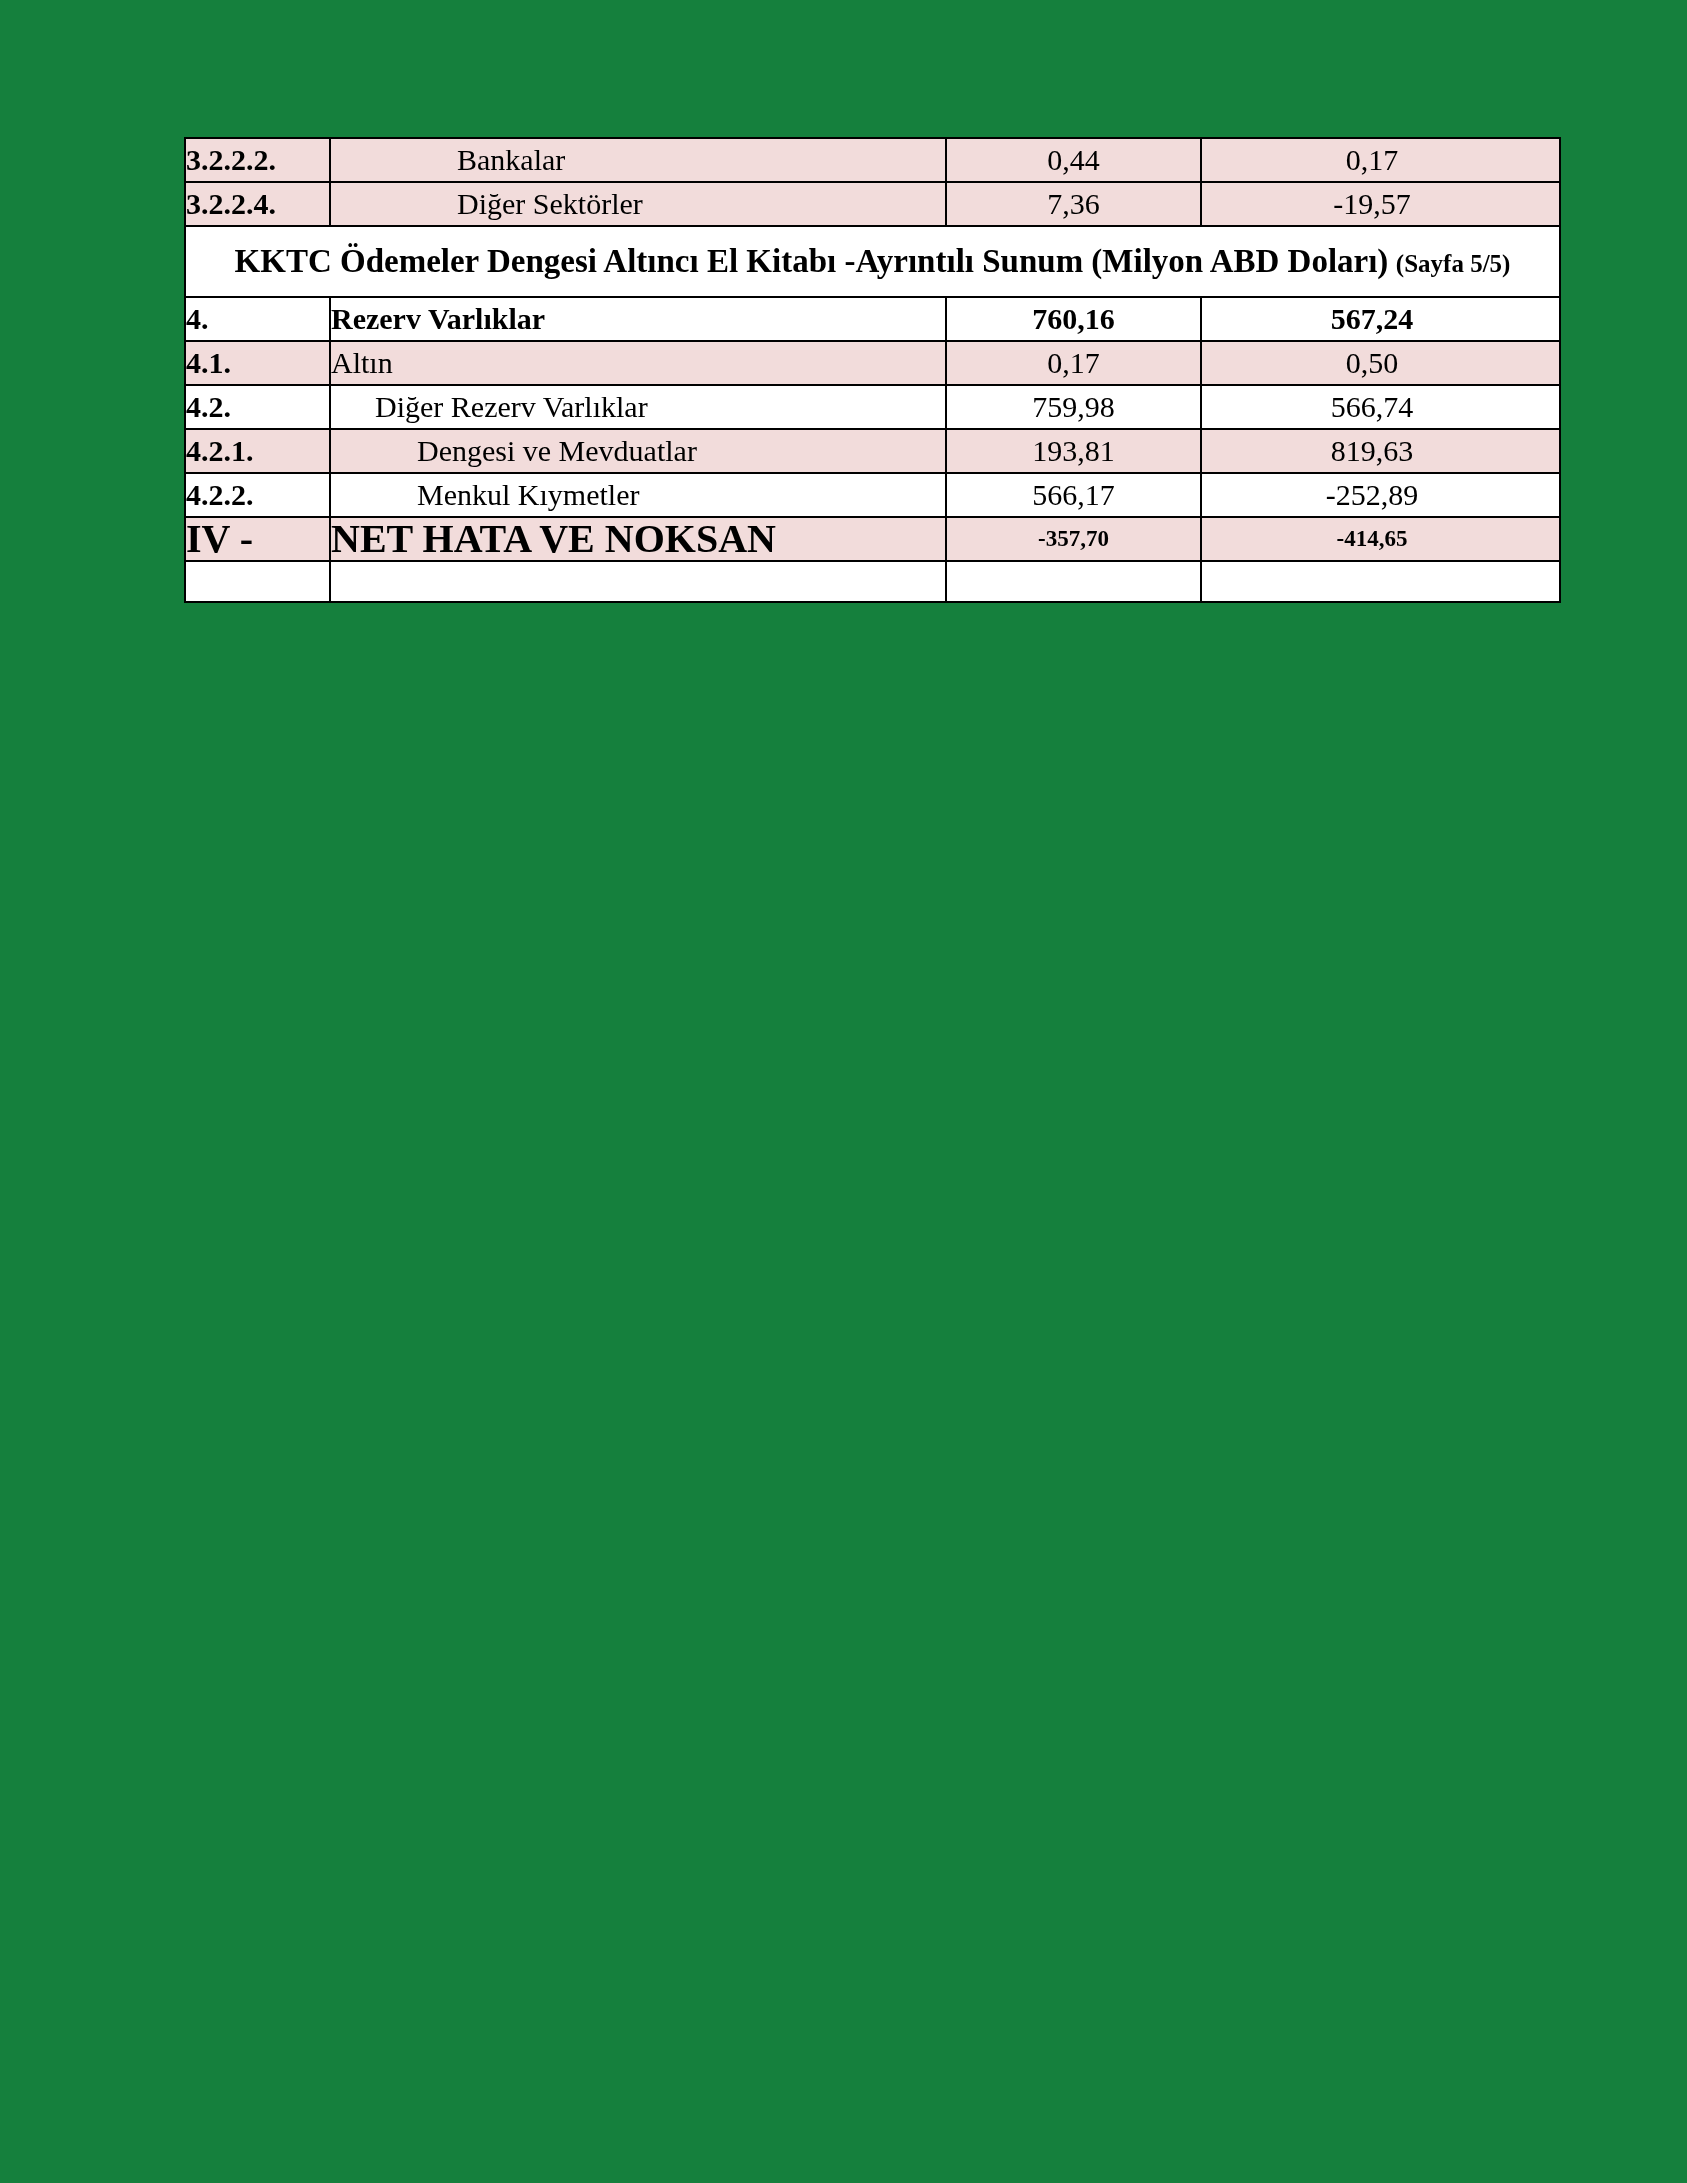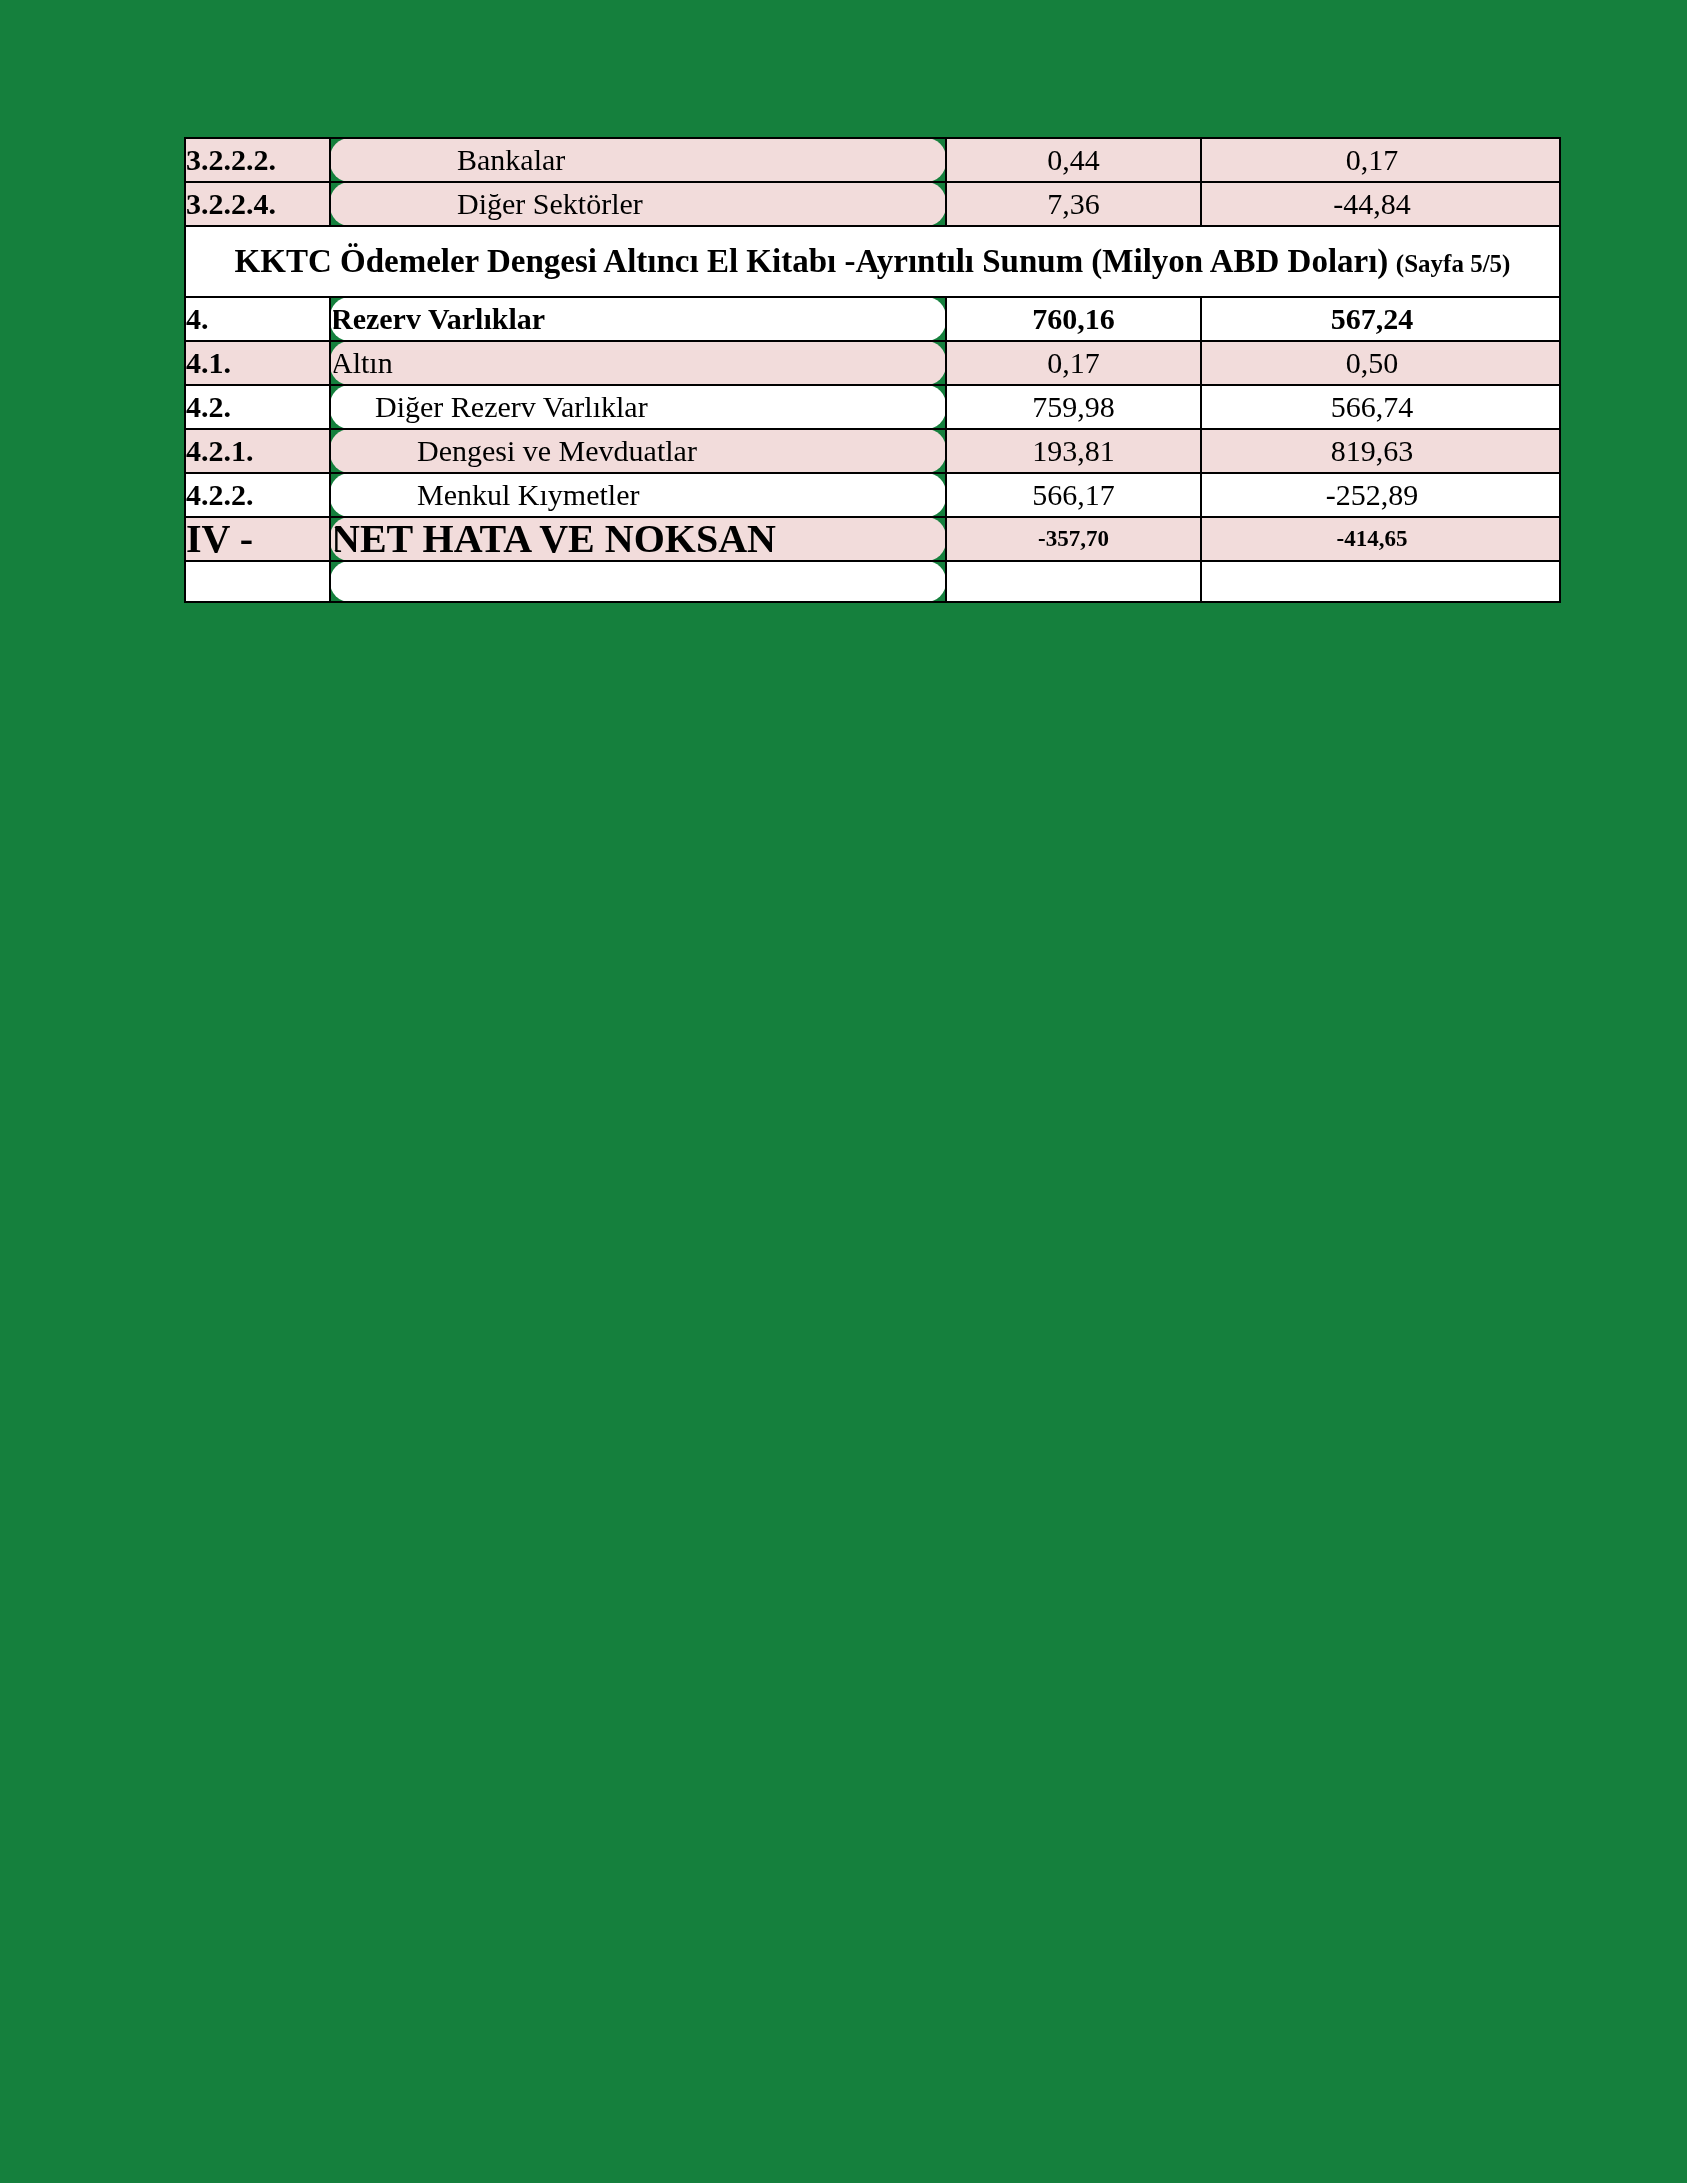--- a/index.html
+++ b/index.html
@@ -42,21 +42,21 @@
   tr.h-iv     { height: 36px; }
   tr.h-empty  { height: 41px; }
 
   tr.pink td  { background: var(--pink-row, #f2dcdb); }
   tr.white td { background: #ffffff; }
 
   td.code {
     font-weight: bold;
     padding-left: 10.6px;
   }
-  td.label { padding-left: 12px; border-radius: 20px; }
+  td.label { padding-left: 12px; }
   td.label.lvl1 { padding-left: 44px; }
   td.label.lvl2 { padding-left: 86px; }
   td.label.lvl3 { padding-left: 126px; }
 
   td.val {
     text-align: center;
     padding-right: 13.2px;
   }
   td.val.last { padding-right: 17px; }
 
@@ -90,21 +90,21 @@
       <tr class="h-reg pink">
         <td class="code">3.2.2.2.</td>
         <td class="label lvl3">Bankalar</td>
         <td class="val">0,44</td>
         <td class="val last">0,17</td>
       </tr>
       <tr class="h-reg pink">
         <td class="code">3.2.2.4.</td>
         <td class="label lvl3">Diğer Sektörler</td>
         <td class="val">7,36</td>
-        <td class="val last">-44,84</td>
+        <td class="val last">-19,57</td>
       </tr>
 
       <tr class="h-title">
         <td class="title-cell" colspan="4">
           <span class="title-main">KKTC Ödemeler Dengesi Altıncı El Kitabı -Ayrıntılı Sunum (Milyon ABD Doları)</span>
           <span class="title-note">(Sayfa 5/5)</span>
         </td>
       </tr>
 
       <tr class="h-reg white row-bold">

